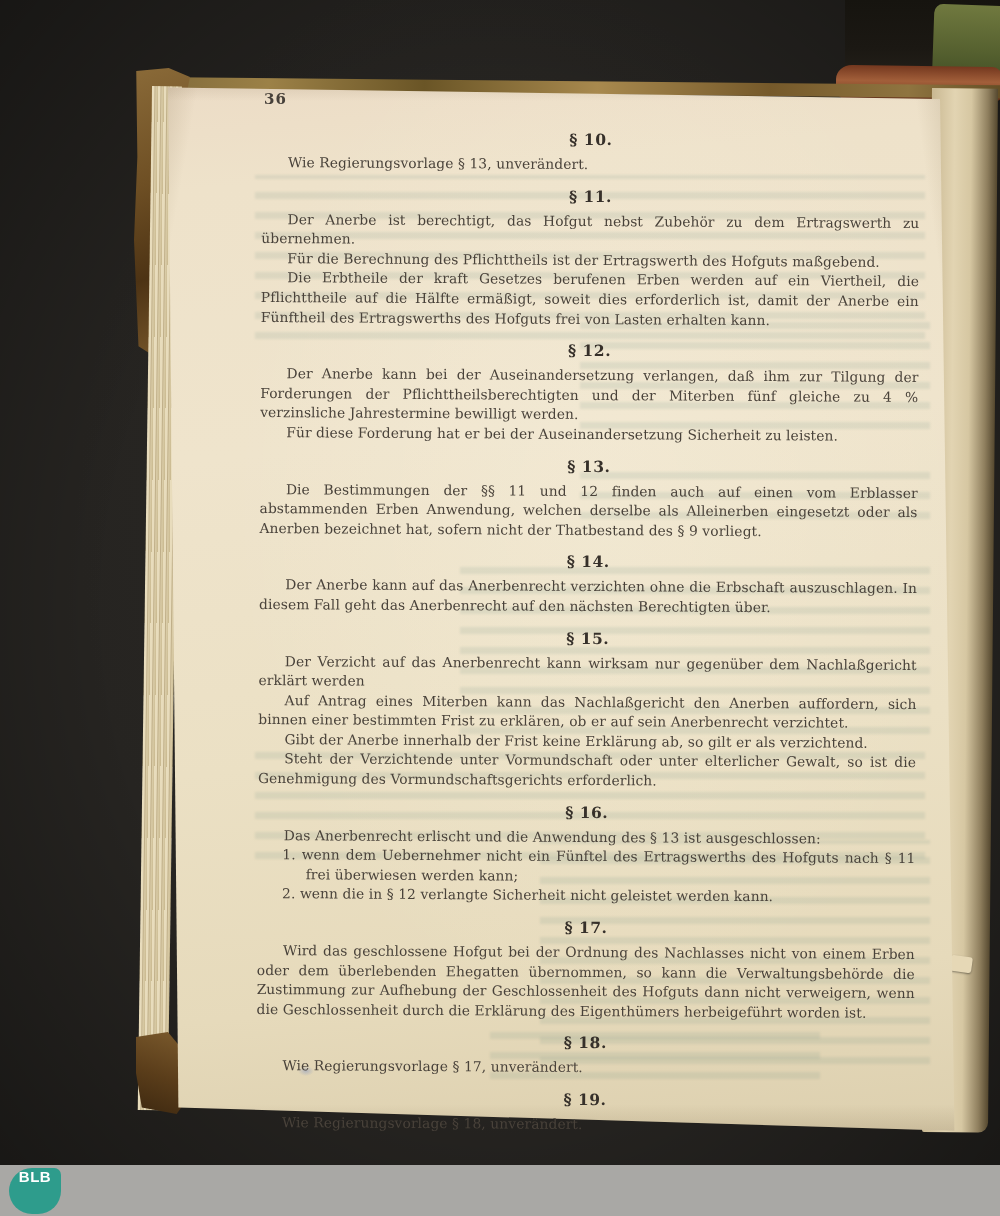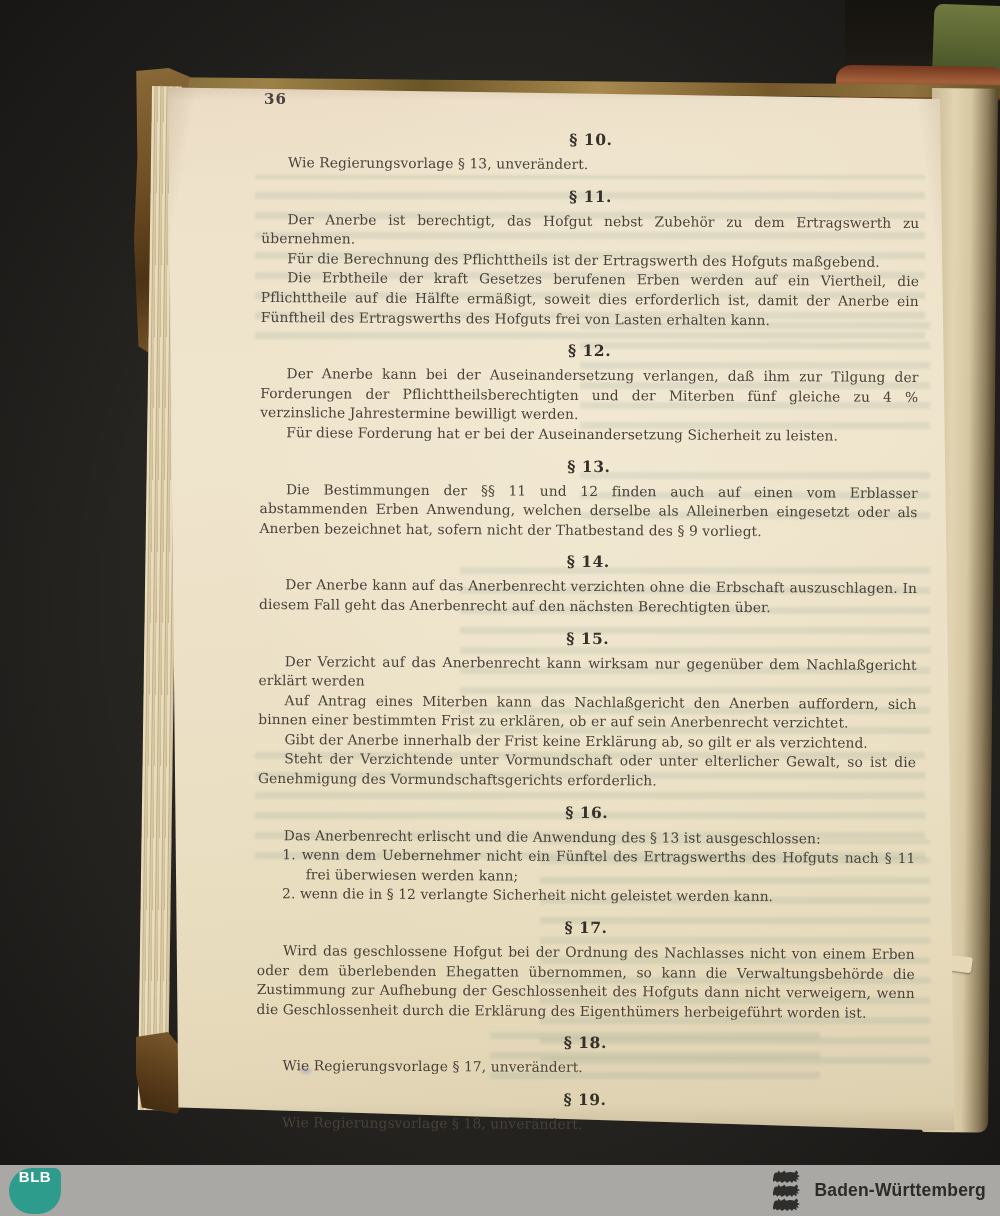--- a/index.html
+++ b/index.html
@@ -226,24 +226,14 @@
       <h3>§ 19.</h3>
       <p>Wie Regierungsvorlage § 18, unverändert.</p>
     </div>
 
   </div>
 
   <div class="footer-bar">
     <div class="blb-logo">
       <span>BLB</span>
     </div>
-    <div class="state-brand">
-      <svg class="lions-icon" viewBox="0 0 34 45" xmlns="http://www.w3.org/2000/svg" aria-hidden="true">
-        <g fill="#2e2e2c">
-          <path id="lion" d="M3 10 L4 5 Q5 2 8 3 L9 0.5 L11 3 L14 2 L15 0.5 L17 3 Q22 1.5 26 3 L28 0.5 L30 2.5 L29 5 L32 6.5 L29 8 L31 10.5 L28 10 L28.5 13 L25 11.5 L23.5 14 L21 11.8 L18 13.8 L16 11.8 L12.5 13.8 L10.5 11.8 L7.5 13.5 L6 11.5 L3.5 12.5 Z"></path>
-          <use href="#lion" y="15"></use>
-          <use href="#lion" y="30"></use>
-        </g>
-      </svg>
-      <span class="state-name">Baden-Württemberg</span>
-    </div>
   </div>
 </div>
 
 </body></html>

